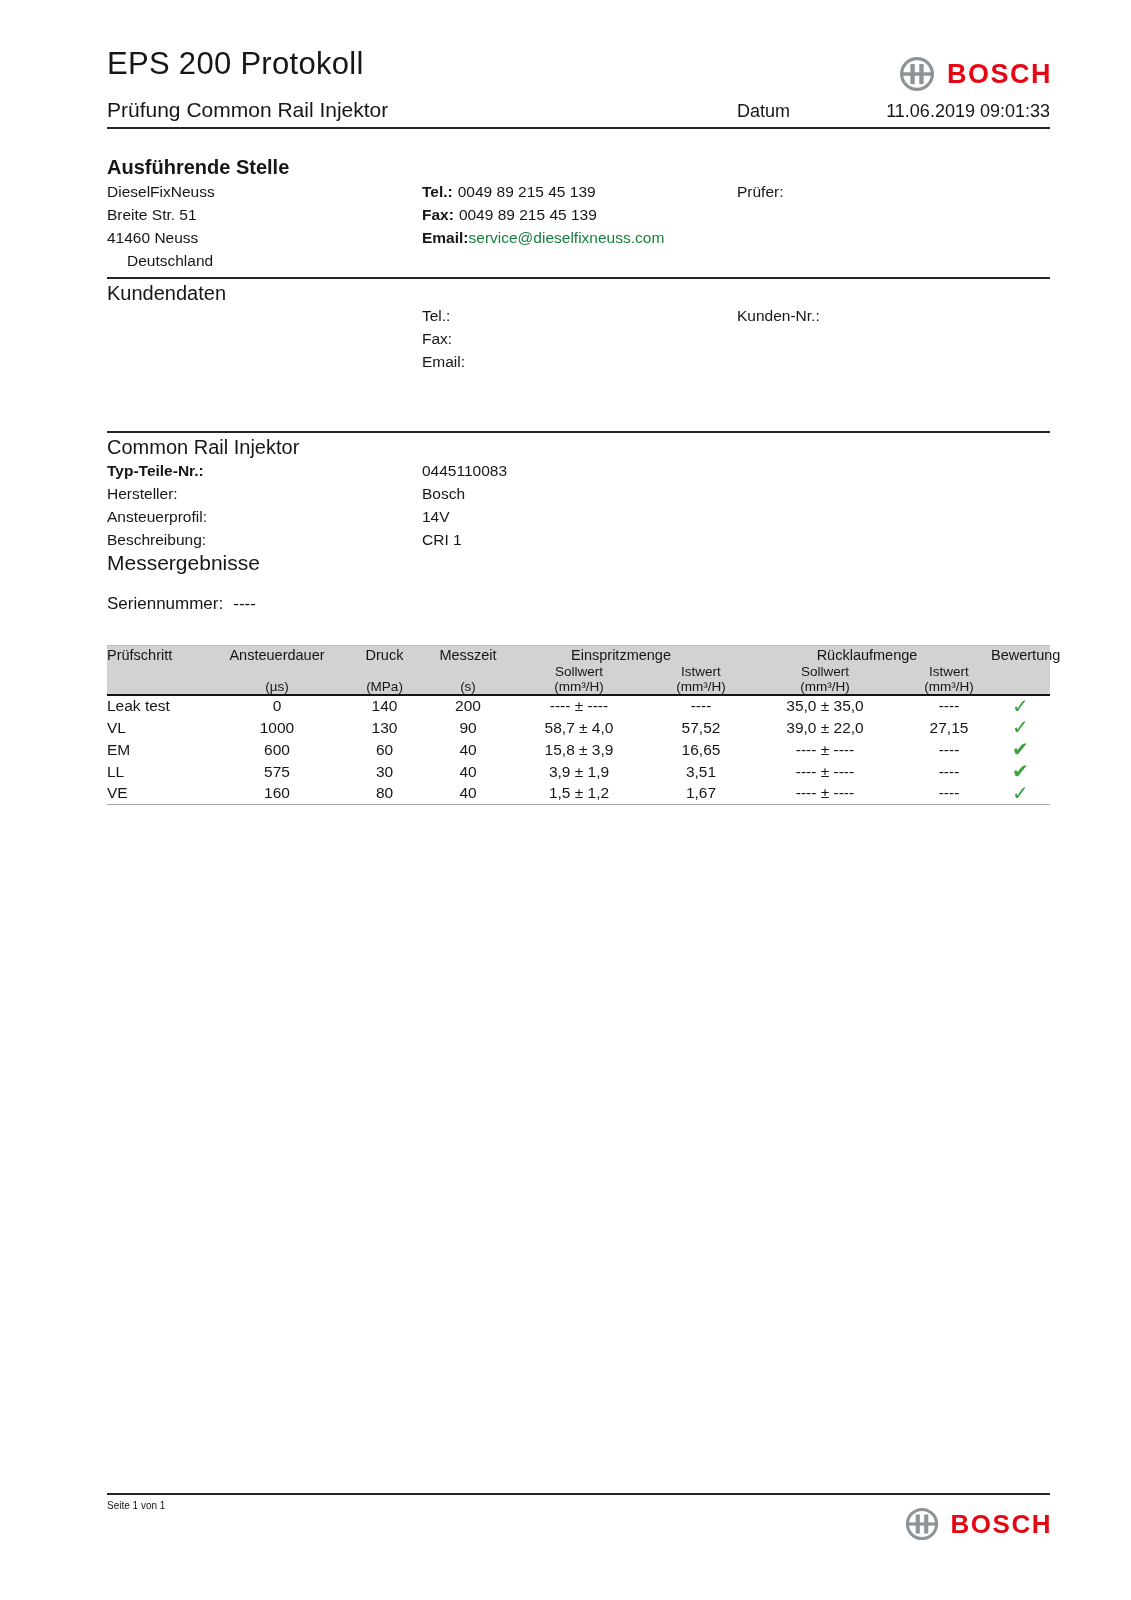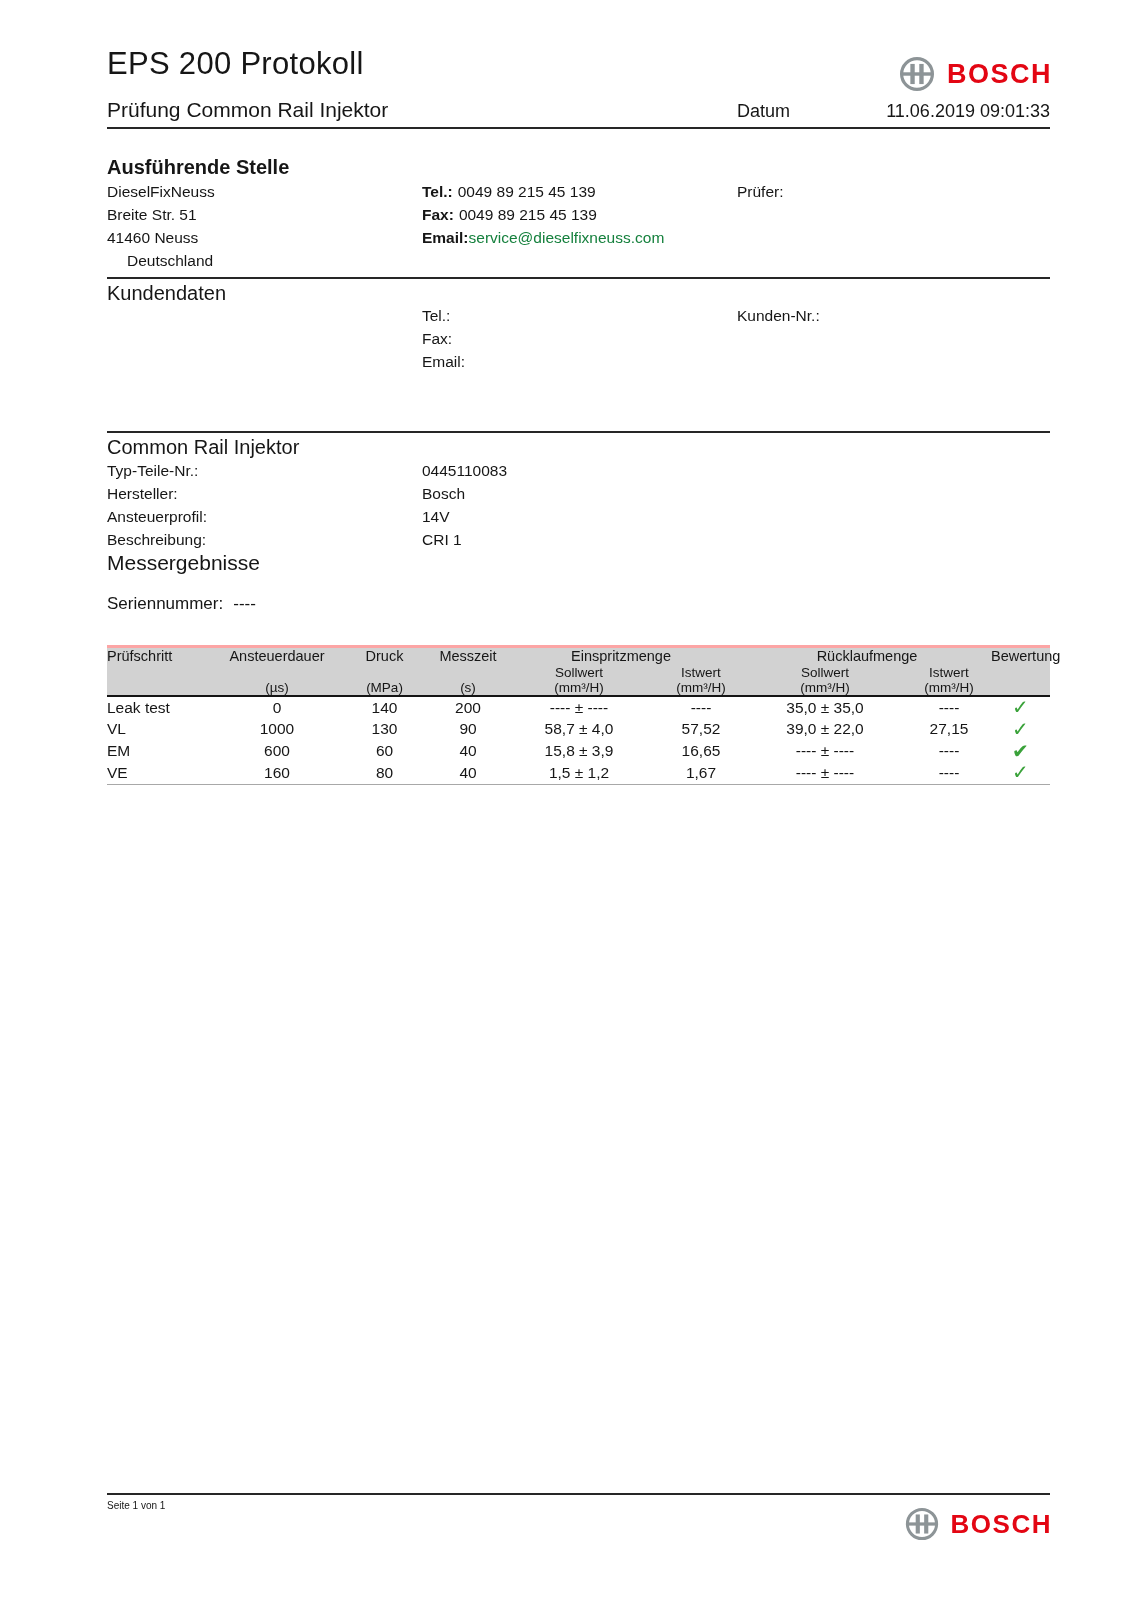--- a/index.html
+++ b/index.html
@@ -38,21 +38,21 @@
   .bold { font-weight:700; }
   .inline-label { font-weight:700; margin-right:5px; }
   .plain-label { margin-right:10px; }
   .email-link { color:#15803d; text-decoration:none; }
   .sec-heading { font-size:20px; }
   .big-heading { font-size:21px; }
 
   
   .results { left:107px; top:645px; width:943px; }
   table { border-collapse:collapse; table-layout:fixed; width:943px; }
-  thead { border-top:3px solid #fca5a5; border-bottom:2px solid #141414; }
+  thead { border-top:1px solid #fca5a5; border-bottom:2px solid #141414; }
   thead th { background:#d2d2d2; font-weight:400; white-space:nowrap; overflow:visible; text-align:center; }
   tr.h1 th { height:18px; font-size:14.5px; vertical-align:bottom; padding-bottom:1px; }
   tr.h2 th { height:15px; font-size:13.5px; vertical-align:middle; }
   tr.h3 th { height:14px; font-size:13.5px; vertical-align:top; }
   tbody { border-bottom:1px solid #a8a8a8; }
   tbody td { height:22px; font-size:15.5px; text-align:center; white-space:nowrap; vertical-align:middle;margin-left:48px; }
   .ta-l { text-align:left !important; }
   .check { font-family:"DejaVu Sans",sans-serif; color:#3aa23a; font-size:20px; line-height:1; }
 
   .footer-page { left:107px; top:1500px; font-size:10px; }
@@ -100,21 +100,21 @@
 
   <div class="abs t sec-heading" style="left:107px; top:284px;">Kundendaten</div>
   <div class="abs t" style="left:422px; top:306px;">Tel.:</div>
   <div class="abs t" style="left:422px; top:329px;">Fax:</div>
   <div class="abs t" style="left:422px; top:352px;">Email:</div>
   <div class="abs t" style="left:737px; top:306px;">Kunden-Nr.:</div>
 
   <div class="abs rule rule-injektor"></div>
 
   <div class="abs t sec-heading" style="left:107px; top:438px;">Common Rail Injektor</div>
-  <div class="abs t" style="left:107px; top:461px;">Typ-Teile-Nr.:</div>
+  <div class="abs t" style="left:107px; top:461px;font-weight:bold;">Typ-Teile-Nr.:</div>
   <div class="abs t" style="left:422px; top:461px;">0445110083</div>
   <div class="abs t" style="left:107px; top:484px;">Hersteller:</div>
   <div class="abs t" style="left:422px; top:484px;">Bosch</div>
   <div class="abs t" style="left:107px; top:507px;">Ansteuerprofil:</div>
   <div class="abs t" style="left:422px; top:507px;">14V</div>
   <div class="abs t" style="left:107px; top:530px;">Beschreibung:</div>
   <div class="abs t" style="left:422px; top:530px;">CRI 1</div>
 
   <div class="abs big-heading" style="left:107px; top:551px;">Messergebnisse</div>
   <div class="abs" style="left:107px; top:594px; font-size:17px;">
@@ -195,20 +195,31 @@
           <td>600</td>
           <td>60</td>
           <td>40</td>
           <td>15,8 ± 3,9</td>
           <td>16,65</td>
           <td>---- ± ----</td>
           <td>----</td>
           <td><span class="check">✔</span></td>
         </tr>
         <tr>
+          <td class="ta-l">LL</td>
+          <td>575</td>
+          <td>30</td>
+          <td>40</td>
+          <td>3,9 ± 1,9</td>
+          <td>3,51</td>
+          <td>---- ± ----</td>
+          <td>----</td>
+          <td><span class="check">✔</span></td>
+        </tr>
+        <tr>
           <td class="ta-l">VE</td>
           <td>160</td>
           <td>80</td>
           <td>40</td>
           <td>1,5 ± 1,2</td>
           <td>1,67</td>
           <td>---- ± ----</td>
           <td>----</td>
           <td><span class="check">✓</span></td>
         </tr>

